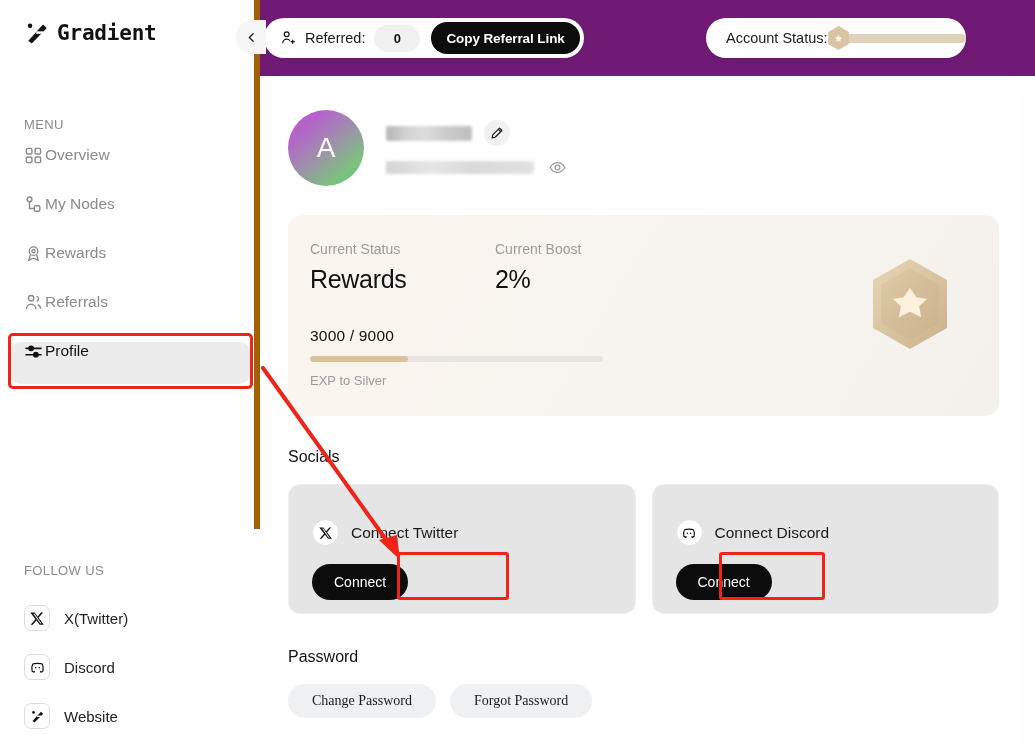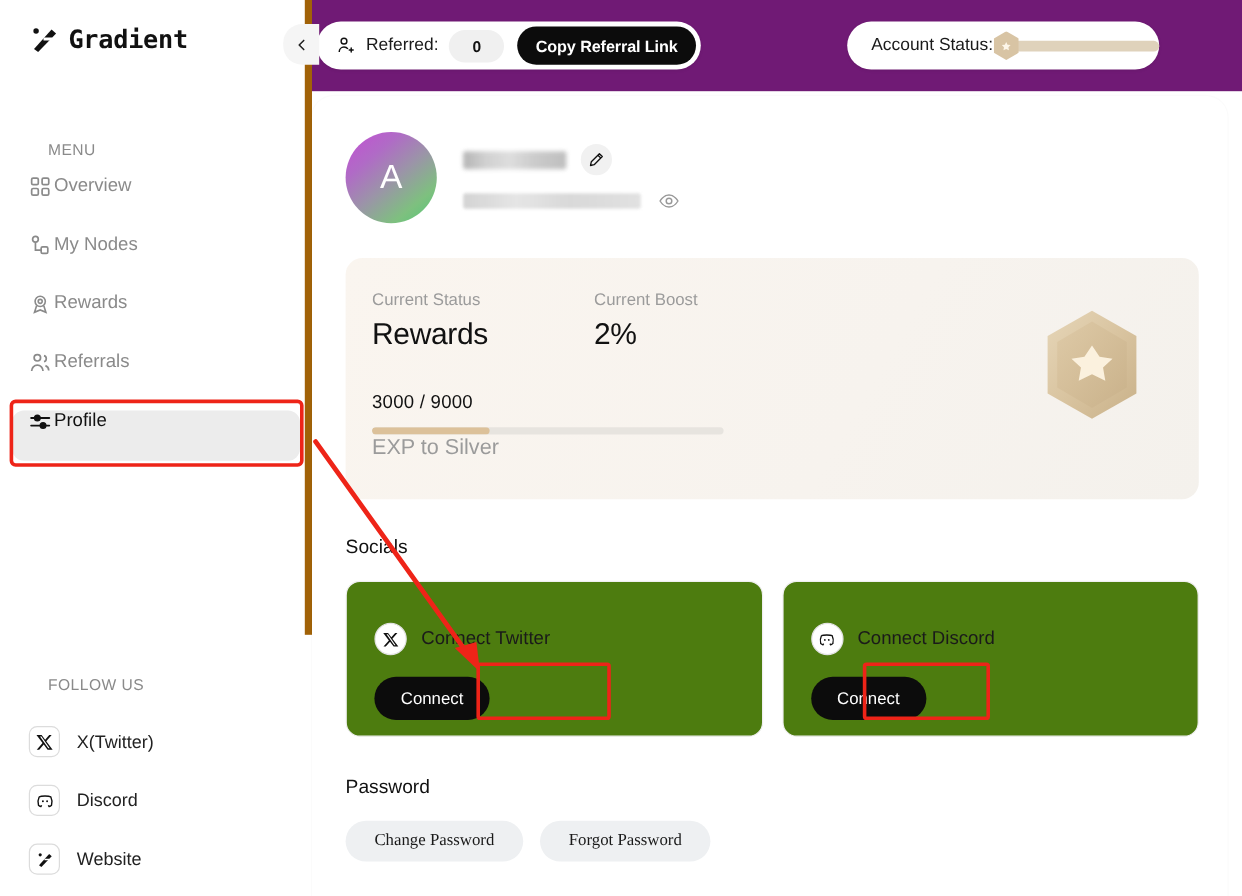--- a/index.html
+++ b/index.html
@@ -31,21 +31,21 @@
     width: 30px; height: 34px;
     background: #f5f5f5;
     border-radius: 16px 0 0 16px;
     display: flex; align-items: center; justify-content: center;
     cursor: pointer; z-index: 6;
   }
   .collapse-btn svg { width: 13px; height: 13px; }
 
   .section-label {
     font-size: 13px; color: #8a8a8a; letter-spacing: 0.4px;
-    padding-left: 40px; margin-top: 0;
+    padding-left: 24px; margin-top: 0;
   }
   #menu-label { position: absolute; top: 117px; }
   #follow-label { position: absolute; top: 563px; }
 
   .nav-list { position: absolute; top: 146px; left: 0; width: 260px; }
   .nav-item {
     display: flex; gap: 2px;
     height: 42px; margin: 0 10px 7px 10px;
     padding-left: 14px; border-radius: 10px;
     cursor: pointer; color: #8a8a8a; font-size: 15.5px;
@@ -154,31 +154,31 @@
   }
   .tier-stats { position: absolute; left: 22px; top: 26px; display: flex; gap: 0; }
   .tier-col { width: 185px; }
   .tier-col:nth-child(2) { width: 150px; }
   .tier-cap { font-size: 14px; color: #9b9b9b; margin-bottom: 8px; }
   .tier-val { font-size: 25px; color: #111; font-weight: 400; letter-spacing: -0.3px; }
   .exp-wrap { position: absolute; left: 22px; top: 112px; width: 293px; }
   .exp-num { font-size: 15.5px; font-weight: 400; color: #111; letter-spacing: 0.2px; }
   .exp-track { margin-top: 11px; height: 6px; border-radius: 4px; background: #e7e4df; overflow: hidden; }
   .exp-fill { height: 100%; border-radius: 4px; background: #dcc19a; }
-  .exp-cap { margin-top: 0; font-size: 18px; color: #9b9b9b; }
+  .exp-cap { margin-top: 11px; font-size: 13px; color: #9b9b9b; }
   .badge-hex { position: absolute; right: 47px; top: 42px; width: 84px; height: 94px; }
 
   
   .sec-title { position: absolute; font-size: 16px; color: #111; }
   #socials-title { left: 28px; top: 368px; }
   #password-title { left: 28px; top: 568px; }
 
   .social-cards { position: absolute; left: 28px; top: 404px; right: 24px; display: flex; gap: 16px; }
   .social-card {
-    flex: 1; height: 130px; background: #4d7c0f; border: 1px solid #efefef;
+    flex: 1; height: 130px; background: #e5e5e5; border: 1px solid #efefef;
     border-radius: 12px; position: relative;
   }
   .sc-head { position: absolute; left: 23px; top: 34px; display: flex; align-items: center; gap: 12px; }
   .sc-ico {
     width: 27px; height: 27px; border-radius: 50%; border: 1px solid #e2e2e2;
     background: #fff; display: flex; align-items: center; justify-content: center;
   }
   .sc-ico svg { width: 14px; height: 14px; }
   .sc-label { font-size: 15.5px; color: #1a1a1a; }
   .connect-btn {

